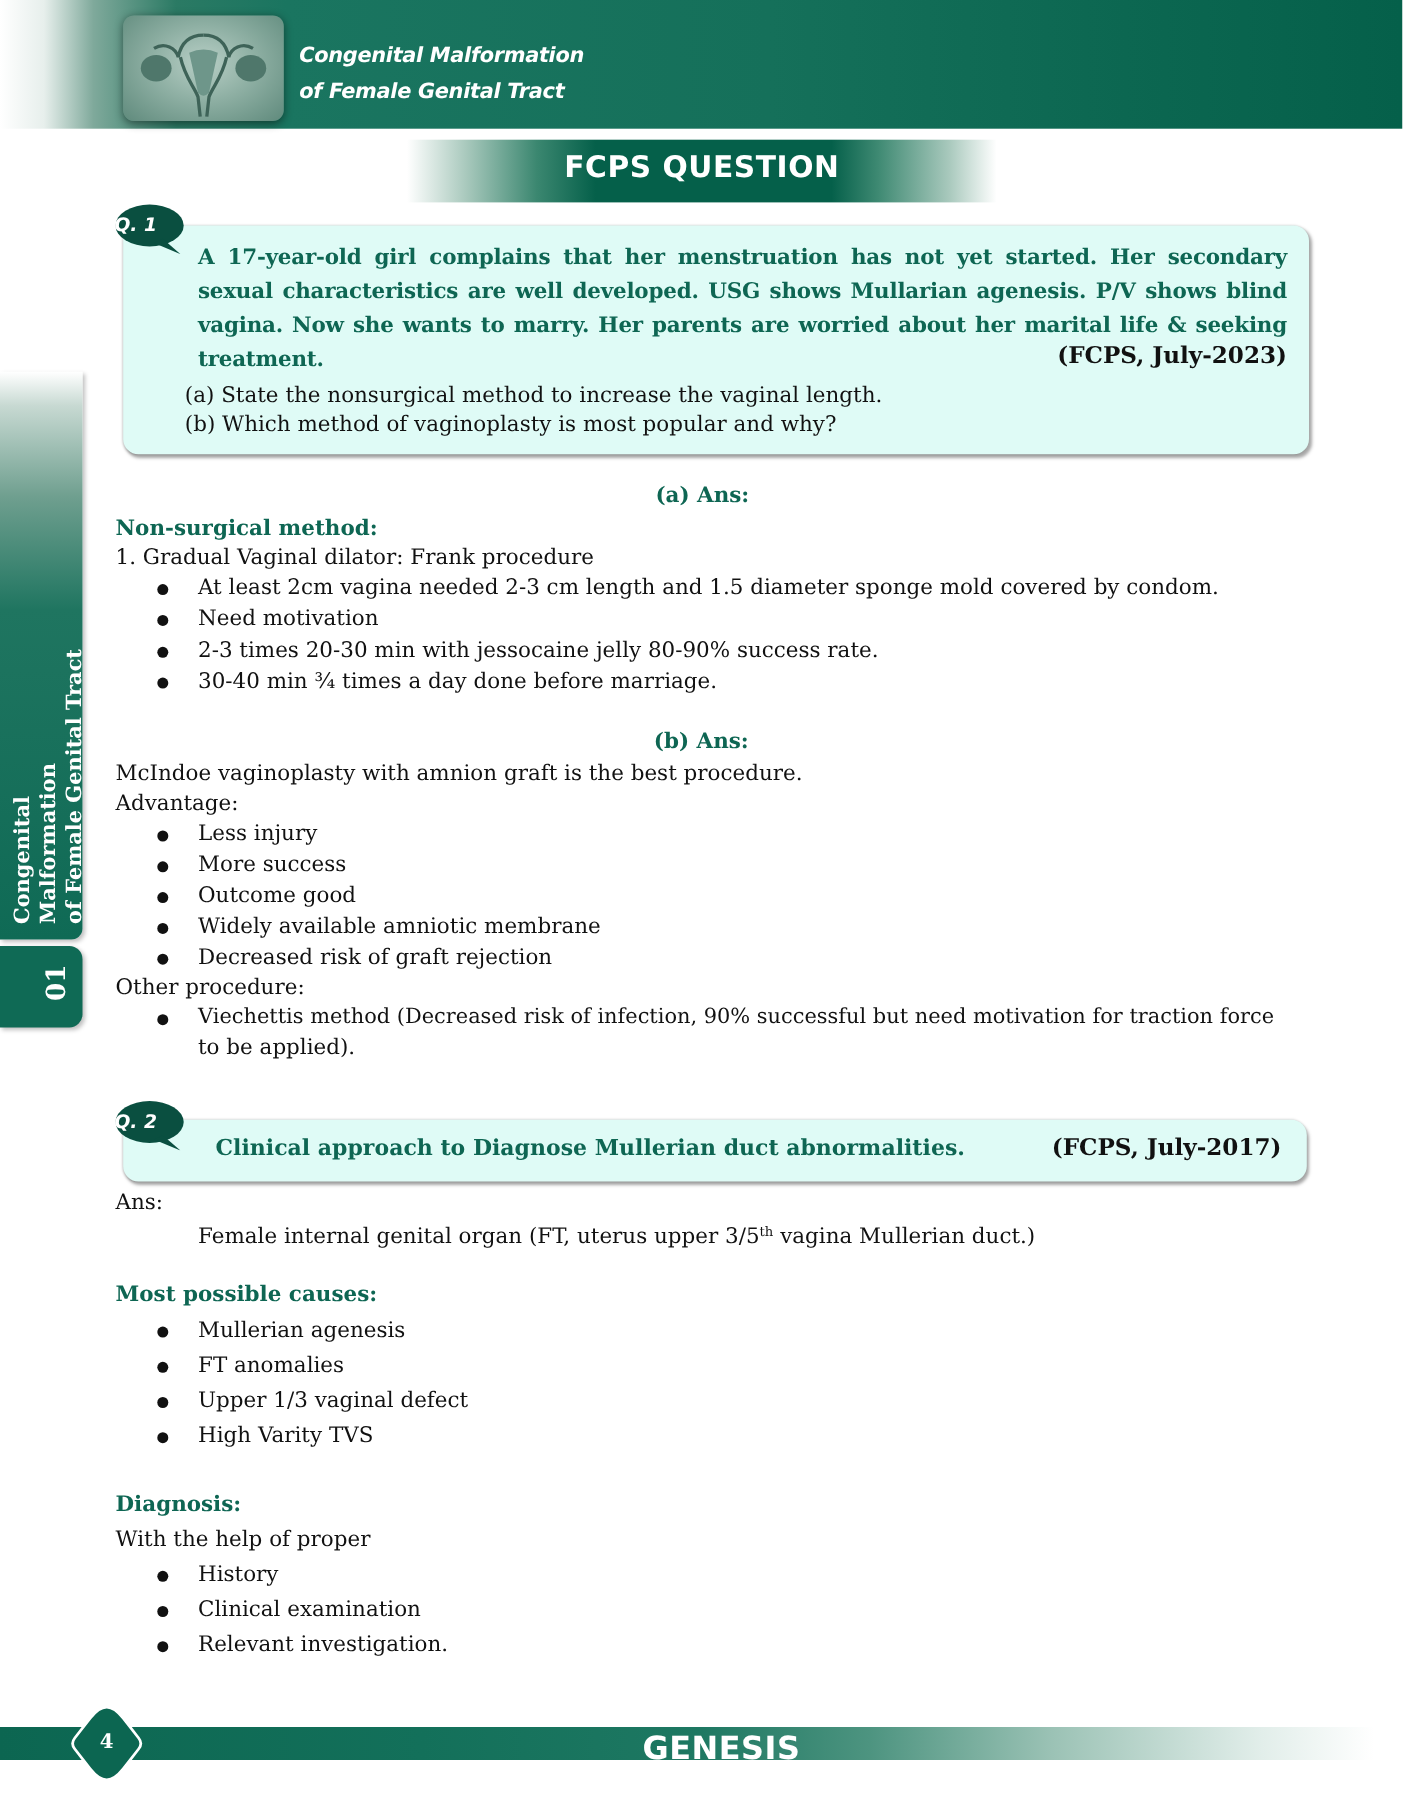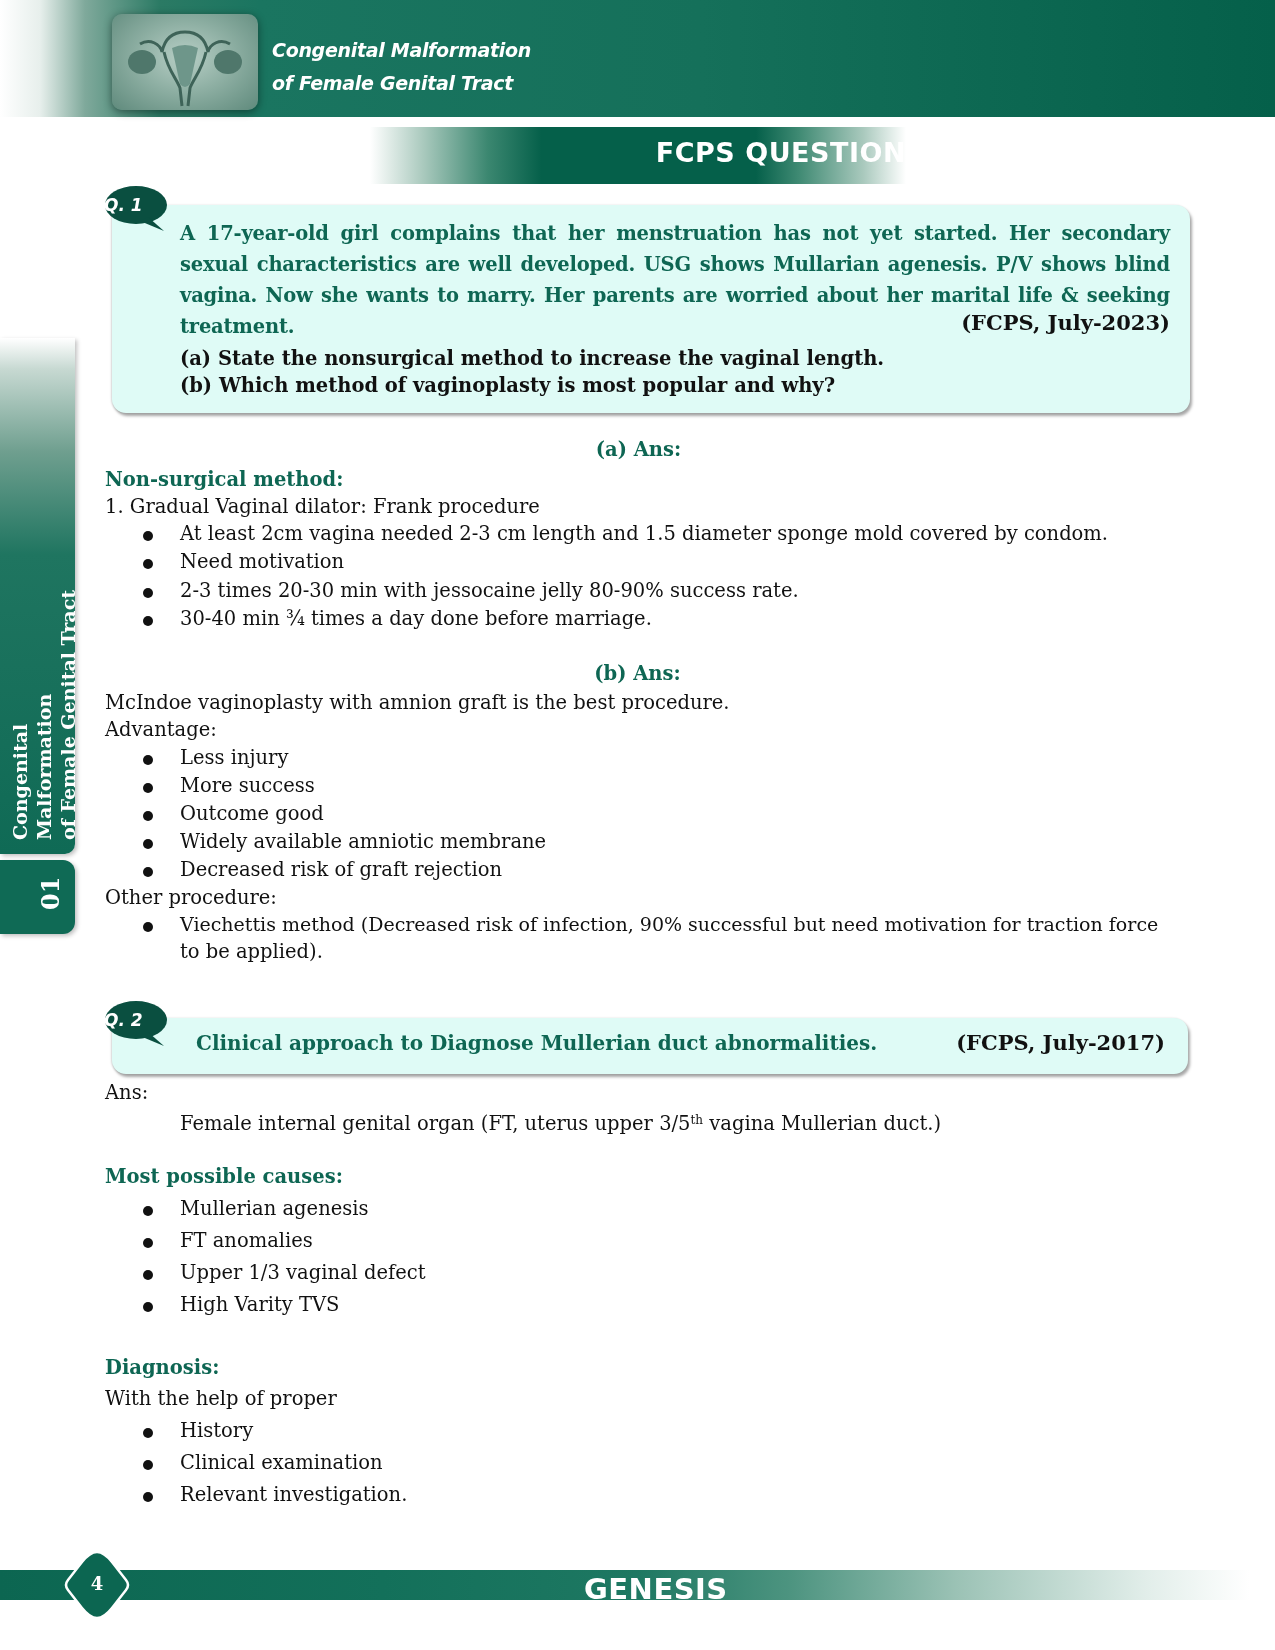--- a/index.html
+++ b/index.html
@@ -10,21 +10,21 @@
   .hdr-bar { position: absolute; left: 0; top: 0; width: 1275px; height: 117px;
     background: linear-gradient(90deg, #ffffff 0px, #e7efec 40px, #7fa99b 85px, #2b7a64 160px, #1a7560 260px, #15705a 700px, #05604a 1275px); }
   .hdr-logo { position: absolute; left: 112px; top: 14px; width: 146px; height: 96px; border-radius: 10px;
     background: radial-gradient(ellipse at 50% 45%, #b8cfc6 0%, #8fb0a4 45%, #5f8a7c 100%);
     box-shadow: 0 2px 8px rgba(0,0,0,.45); overflow: hidden; }
   .hdr-title { position: absolute; left: 272px; top: 34px; color: #fff; font-family: "DejaVu Sans", sans-serif;
     font-weight: bold; font-style: italic; font-size: 19px; line-height: 33px; letter-spacing: -0.3px; }
 
   .fcps-banner { position: absolute; left: 370px; top: 127px; width: 536px; height: 57px;
     background: linear-gradient(90deg, #ffffff 0%, #a9c9bd 10%, #3b8770 22%, #05604a 32%, #05604a 72%, #3f8a73 80%, #a9c9bd 92%, #ffffff 100%); }
-  .fcps-banner span { position: absolute; left: 0; right: 0; top: 10px; text-align: right; color: #fff;
+  .fcps-banner span { position: absolute; left: 0; right: 0; top: 10px; text-align: center; color: #fff;
     font-family: "DejaVu Sans", sans-serif; font-weight: bold; font-size: 27px; letter-spacing: 0.5px; }
 
   
   .side-tab { position: absolute; left: 0; top: 338px; width: 75px; height: 516px; border-radius: 0 0 10px 0;
     background: linear-gradient(180deg, #ffffff 0%, #c7d9d2 6%, #6f9f8f 22%, #1f7560 42%, #0f6a55 100%);
     box-shadow: 2px 2px 4px rgba(0,0,0,.25); }
   .side-text { position: absolute; left: 8px; top: 840px; width: 260px; height: 58px; transform-origin: 0 0;
     transform: rotate(-90deg); color: #fff; font-weight: bold; font-size: 19px; line-height: 24px; text-align: left; }
   .chapter-tab { position: absolute; left: 0; top: 860px; width: 75px; height: 74px; background: #0f6a55;
     border-radius: 0 12px 12px 0; box-shadow: 2px 2px 4px rgba(0,0,0,.25); }
@@ -36,21 +36,21 @@
     box-shadow: 2px 3px 3px rgba(0,0,0,.35), -1px 0 2px rgba(0,0,0,.15); }
   .qbubble { position: absolute; width: 64px; height: 46px; }
   .qbubble span { position: absolute; left: 0; right: 0; top: 10px; color: #fff;
     font-family: "DejaVu Sans", sans-serif; font-weight: bold; font-style: italic; font-size: 17px; }
 
   .q1-box { left: 112px; top: 205px; width: 1078px; height: 208px; }
   .q1-bubble { left: 104px; top: 185px; }
   .q1-text { position: absolute; left: 180px; top: 218px; width: 990px; font-weight: bold; color: #0e6653;
     font-size: 19.5px; line-height: 31px; text-align: justify; text-align-last: left; letter-spacing: -0.2px; }
   .q1-src { position: absolute; right: 105px; top: 310px; font-weight: bold; font-size: 21px; }
-  .q1-sub { position: absolute; left: 180px; font-weight: bold; font-size: 19.5px; }
+  .q1-sub { position: absolute; left: 168px; font-weight: normal; font-size: 19.5px; }
 
   .q2-box { left: 112px; top: 1018px; width: 1076px; height: 56px; }
   .q2-bubble { left: 104px; top: 1000px; }
   .q2-text { position: absolute; left: 180px; top: 1031px; font-weight: bold; color: #0e6653; font-size: 20px; margin-left: 16px; }
   .q2-src { position: absolute; right: 110px; top: 1030px; font-weight: bold; font-size: 21px; }
 
   
   .t { position: absolute; font-size: 19.5px; white-space: nowrap; }
   .green { color: #0e6653; font-weight: bold; }
   .bold { font-weight: normal; text-align: center; }

